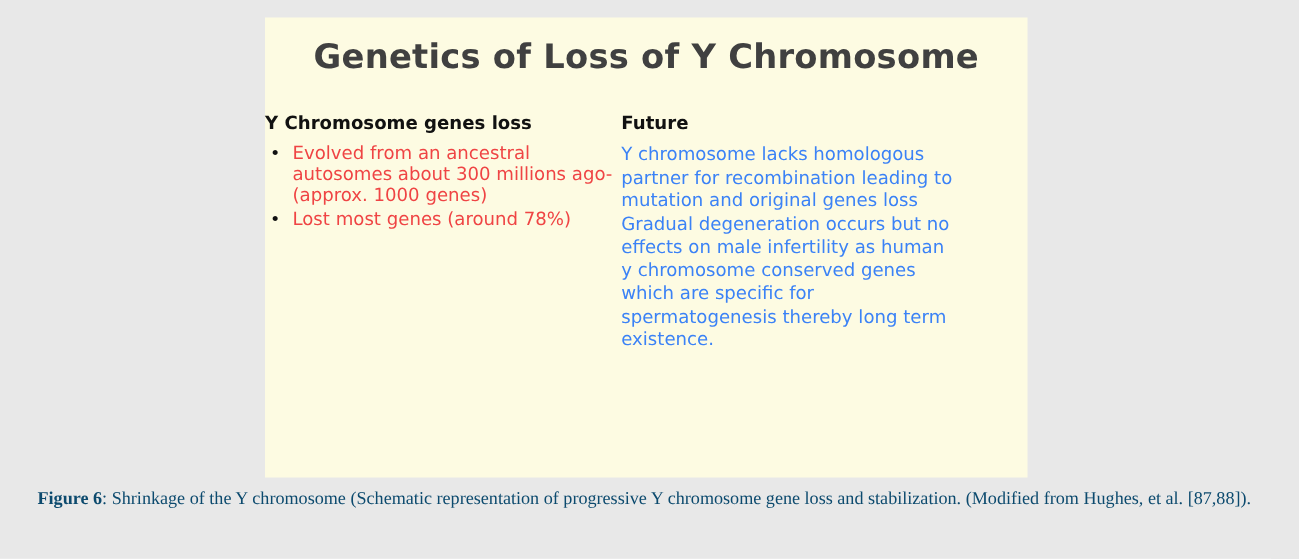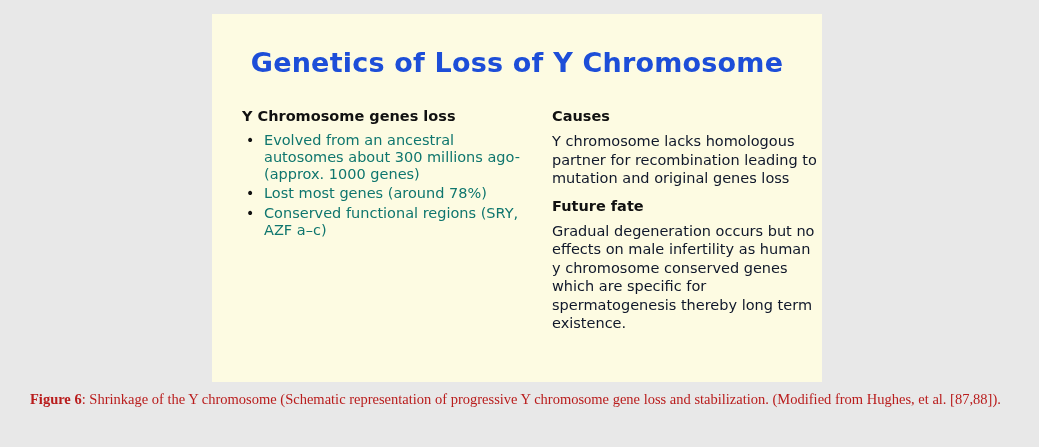--- a/index.html
+++ b/index.html
@@ -26,31 +26,30 @@
     top: 14px;
     width: 610px;
     height: 368px;
     background: #fdfbe2;
     box-sizing: border-box;
   }
   .figure-title {
     text-align: center;
     font-size: 27px;
     font-weight: bold;
-    color: #1d4ed8;
+    color: #404040;
     letter-spacing: 0.2px;
-    margin-top: 33px;
+    margin-top: 16px;
     font-family: "DejaVu Sans", sans-serif;
   }
   .columns {
     display: flex;
     margin-top: 30px;
-    padding-left: 30px;
     padding-right: 18px;
-    gap: 25px;
+    gap: 0;
   }
   .col-left {
     width: 285px;
     flex: none;
   }
   .col-right {
     width: 270px;
     flex: none;
   }
   .col-head {
@@ -66,48 +65,48 @@
   ul.bullets {
     list-style: none;
     margin: 0;
     padding: 0;
   }
   ul.bullets li {
     position: relative;
     padding-left: 22px;
     font-size: 14.5px;
     line-height: 1.16;
-    color: #0f766e;
+    color: #ef4444;
     margin-bottom: 3px;
     font-family: "DejaVu Sans", sans-serif;
   }
   ul.bullets li::before {
     content: "\2022";
     position: absolute;
     left: 4px;
     top: 0;
     font-size: 14px;
     color: #111111;
   }
   .para {
     font-size: 14.5px;
     line-height: 1.28;
-    color: #0f172a;
+    color: #3b82f6;
     margin: 0;
     font-family: "DejaVu Sans", sans-serif;
   }
   .caption {
     position: absolute;
     left: 30px;
     top: 390px;
     width: 980px;
     font-family: "Liberation Serif", serif;
     font-size: 14.5px;
     line-height: 1.35;
-    color: #b91c1c;
+    color: #0c4a6e;
   }
   .caption b {
     font-weight: bold;
   }
 </style>
 </head>
 <body>
 
 <div class="page">
 
@@ -115,28 +114,26 @@
 
     <div class="figure-title">Genetics of Loss of Y Chromosome</div>
 
     <div class="columns">
 
       <div class="col-left">
         <div class="col-head">Y Chromosome genes loss</div>
         <ul class="bullets">
           <li>Evolved from an ancestral autosomes about 300 millions ago- (approx. 1000 genes)</li>
           <li>Lost most genes (around 78%)</li>
-          <li>Conserved functional regions (SRY, AZF a–c)</li>
         </ul>
       </div>
 
       <div class="col-right">
-        <div class="col-head">Causes</div>
+        <div class="col-head">Future</div>
         <p class="para">Y chromosome lacks homologous partner for recombination leading to mutation and original genes loss</p>
-        <div class="col-head spaced"> Future fate</div>
         <p class="para">Gradual degeneration occurs but no effects on male infertility as human y chromosome conserved genes  which are specific for spermatogenesis  thereby long term existence.</p>
       </div>
 
     </div>
   </div>
 
   <div class="caption">
     <b>Figure 6</b><span>: Shrinkage of the Y chromosome (Schematic representation of progressive Y chromosome gene loss and stabilization. (Modified from Hughes, et al. [87,88]).</span>
   </div>
 

